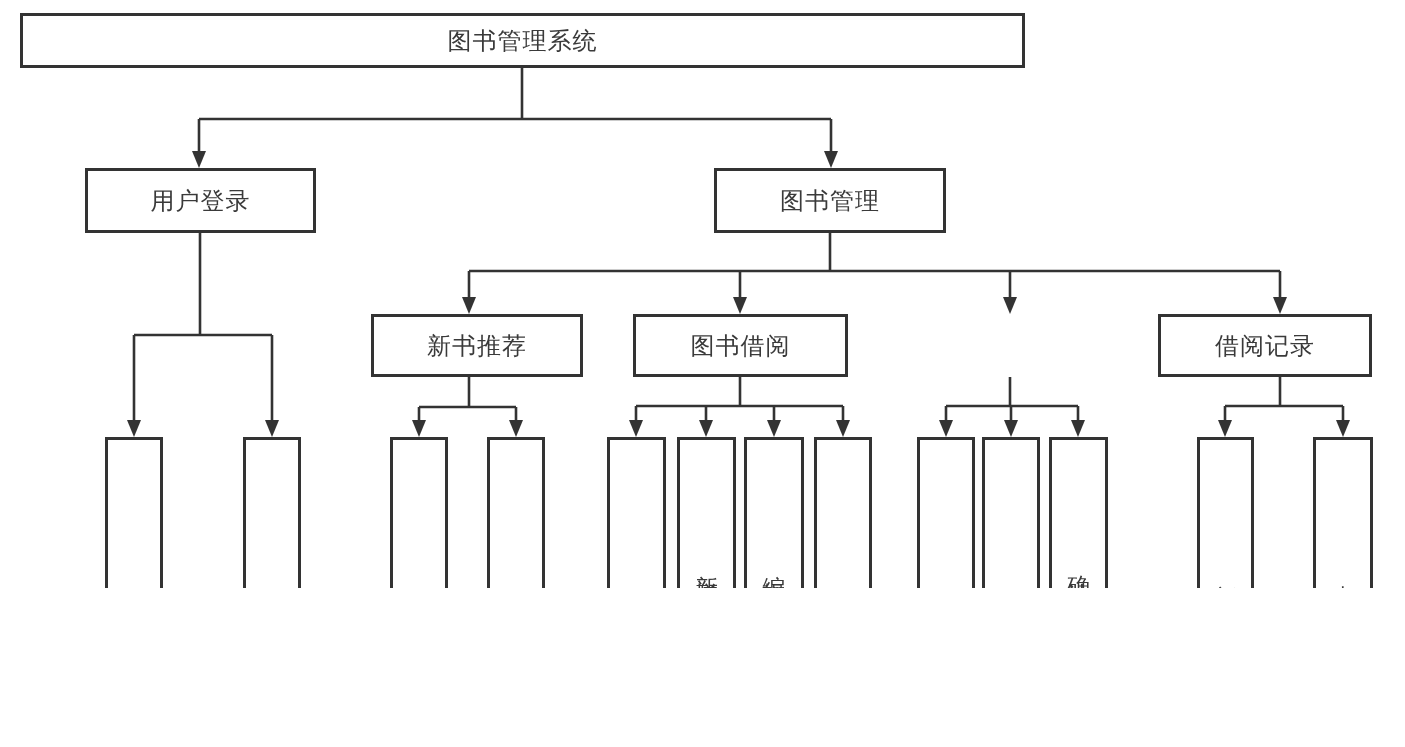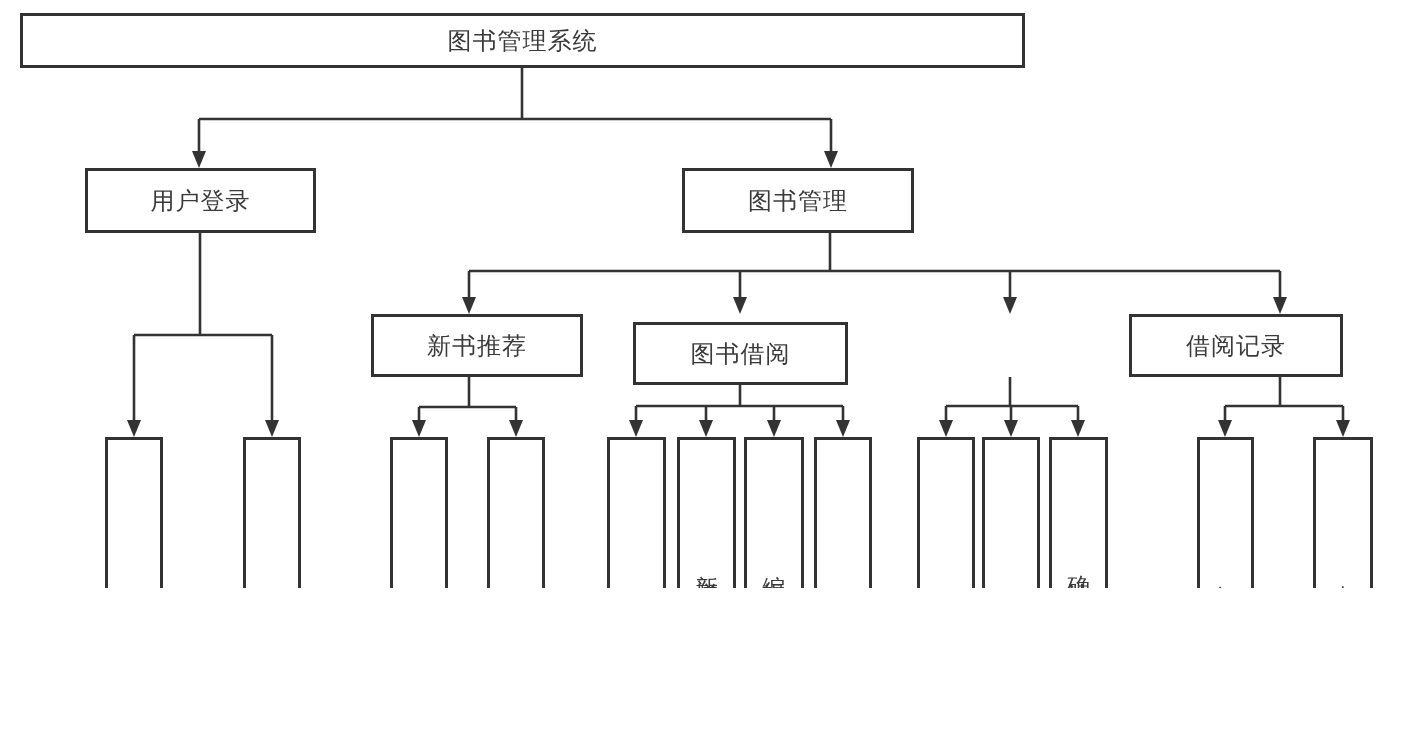--- a/index.html
+++ b/index.html
@@ -38,25 +38,25 @@
     writing-mode: vertical-rl;
     text-orientation: mixed;
     font-size: 23px;
     letter-spacing: 7px;
     line-height: 1;
     white-space: nowrap;
   }
   
   .n-root            { left: 20px;  top: 13px;  width: 1005px; height: 55px; }
   .n-user-login      { left: 85px;  top: 168px; width: 231px;  height: 65px; }
-  .n-book-mgmt       { left: 682px; top: 168px; width: 232px;  height: 65px; }
+  .n-book-mgmt       { left: 714px; top: 168px; width: 232px;  height: 65px; }
   .n-new-book-rec    { left: 363px; top: 314px; width: 212px;  height: 63px; margin-left: 8px; }
-  .n-book-borrow     { left: 633px; top: 314px; width: 215px;  height: 63px; margin-top: 8px; }
+  .n-book-borrow     { left: 633px; top: 314px; width: 215px;  height: 63px; }
   .n-current-borrow  { left: 902px; top: 314px; width: 216px;  height: 63px; }
-  .n-borrow-records  { left: 1129px;top: 314px; width: 214px;  height: 63px; }
+  .n-borrow-records  { left: 1158px;top: 314px; width: 214px;  height: 63px; }
 
   .leaf { top: 437px; height: 302px; }
   .l-user-login   { left: 105px;  width: 58px; }
   .l-logout       { left: 243px;  width: 58px; }
   .l-rec-query    { left: 390px;  width: 58px; }
   .l-rec-borrow   { left: 487px;  width: 58px; }
   .l-bb-query     { left: 607px;  width: 59px; }
   .l-bb-add       { left: 677px;  width: 59px; }
   .l-bb-edit      { left: 744px;  width: 60px; }
   .l-bb-borrow    { left: 814px;  width: 58px; }

